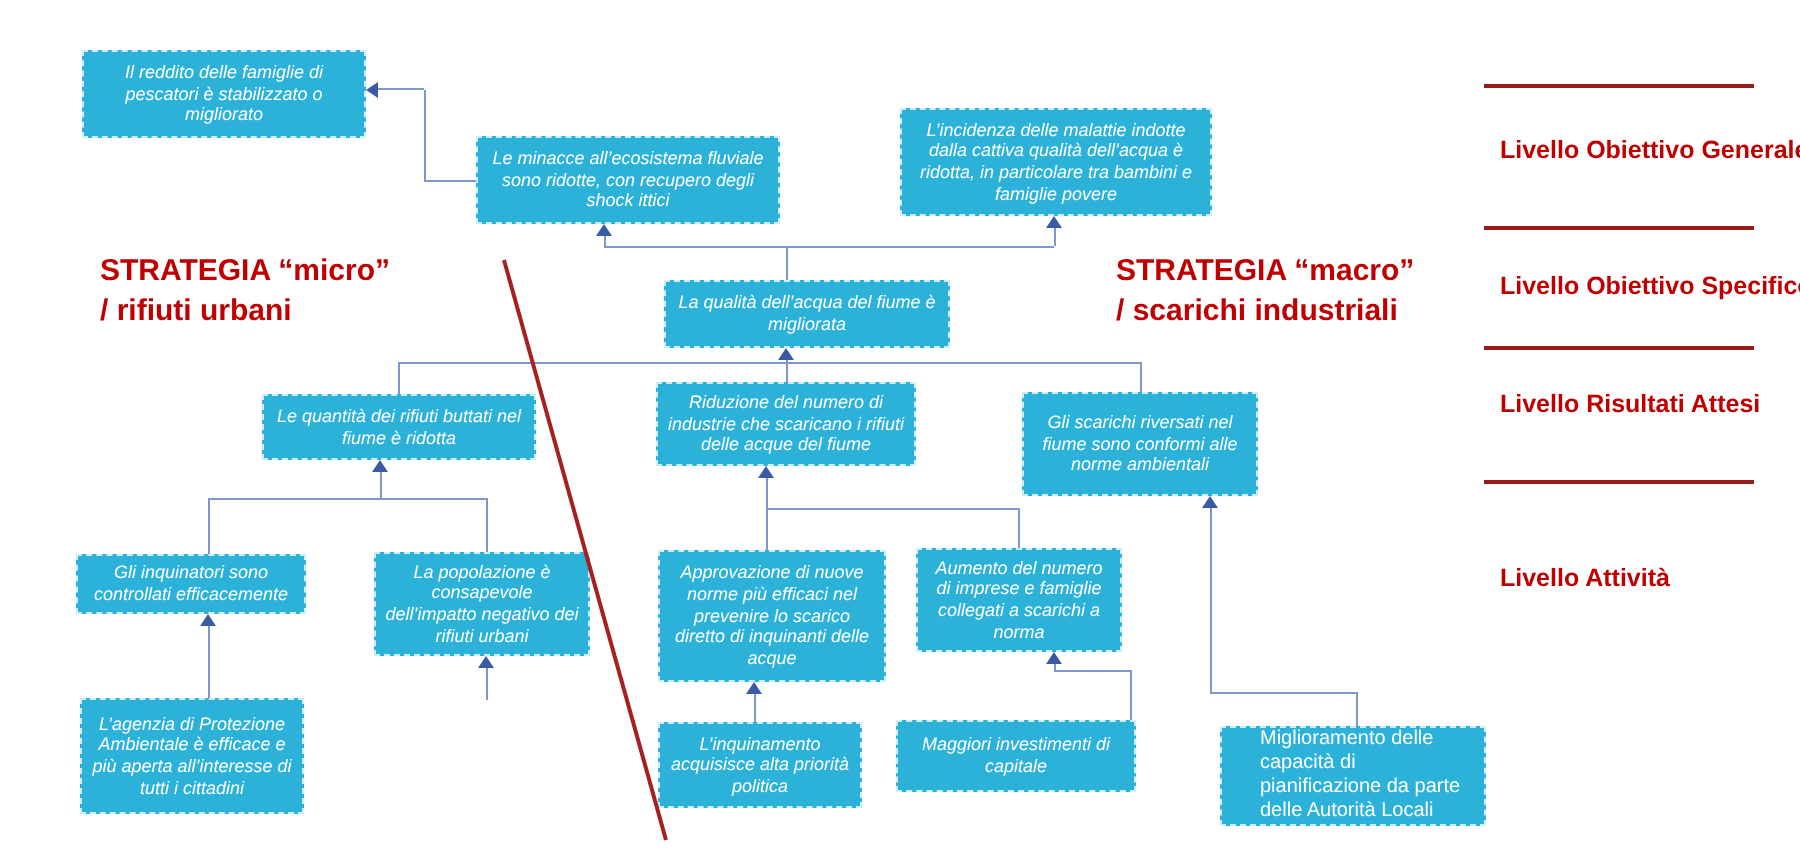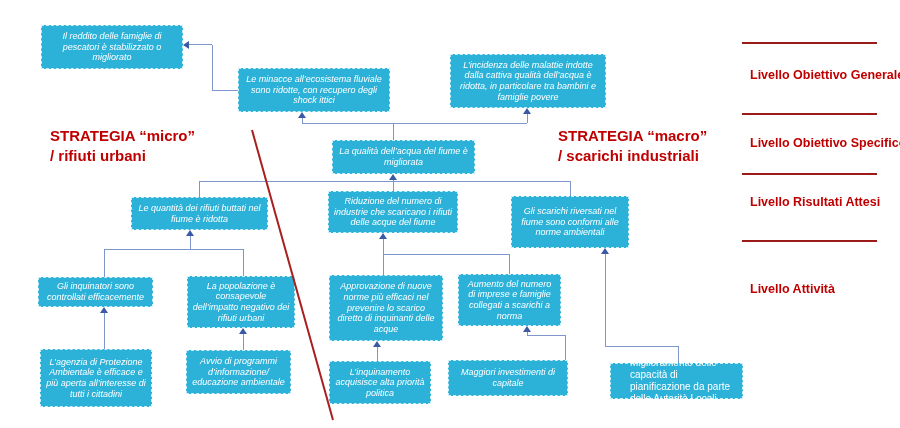--- a/index.html
+++ b/index.html
@@ -54,24 +54,23 @@
   <div class="box" style="left:450px; top:54px;  width:156px; height:54px;">L’incidenza delle malattie indotte dalla cattiva qualità dell’acqua è ridotta, in particolare tra bambini e famiglie povere</div>
   <div class="box" style="left:332px; top:140px; width:143px; height:34px;">La qualità dell’acqua del fiume è migliorata</div>
   <div class="box" style="left:131px; top:197px; width:137px; height:33px;">Le  quantità dei rifiuti buttati nel fiume è ridotta</div>
   <div class="box" style="left:328px; top:191px; width:130px; height:42px;">Riduzione del numero di industrie che scaricano i rifiuti delle acque del fiume</div>
   <div class="box" style="left:511px; top:196px; width:118px; height:52px;">Gli scarichi riversati nel fiume sono conformi alle norme ambientali</div>
   <div class="box" style="left:38px;  top:277px; width:115px; height:30px;">Gli inquinatori sono controllati efficacemente</div>
   <div class="box" style="left:187px; top:276px; width:108px; height:52px;">La popolazione è consapevole dell’impatto negativo dei rifiuti urbani</div>
   <div class="box" style="left:329px; top:275px; width:114px; height:66px;">Approvazione di nuove norme più efficaci nel prevenire lo scarico diretto di inquinanti delle acque</div>
   <div class="box" style="left:458px; top:274px; width:103px; height:52px;">Aumento del numero di imprese e famiglie collegati a scarichi a norma</div>
   <div class="box" style="left:40px;  top:349px; width:112px; height:58px;">L’agenzia di Protezione Ambientale è efficace e più aperta all’interesse di tutti i cittadini</div>
-  <div class="box" style="left:186px; top:350px; width:105px; height:44px;">Avvio di programmi d’informazione/ educazione ambientale</div>
   <div class="box" style="left:329px; top:361px; width:102px; height:43px;">L’inquinamento acquisisce alta priorità politica</div>
   <div class="box" style="left:448px; top:360px; width:120px; height:36px;">Maggiori investimenti di capitale</div>
-  <div class="box plain" style="left:610px; top:363px; width:133px; height:36px;padding-left:19px;">Miglioramento delle capacità di pianificazione da parte delle Autorità Locali</div>
+  <div class="box plain" style="left:610px; top:363px; width:133px; height:50px;padding-left:19px;">Miglioramento delle capacità di pianificazione da parte delle Autorità Locali</div>
 
   <div class="arrow-left" style="left:183px; top:41px;"></div>
   <div class="hline" style="left:189px; top:44px; width:23px;"></div>
   <div class="vline" style="left:212px; top:45px; height:45px;"></div>
   <div class="hline" style="left:212px; top:90px; width:26px;"></div>
 
   <div class="vline" style="left:393px; top:123px; height:17px;"></div>
   <div class="hline" style="left:302px; top:123px; width:225px;"></div>
   <div class="arrow-up" style="left:298px; top:112px;"></div>
   <div class="vline" style="left:302px; top:118px; height:5px;"></div>

